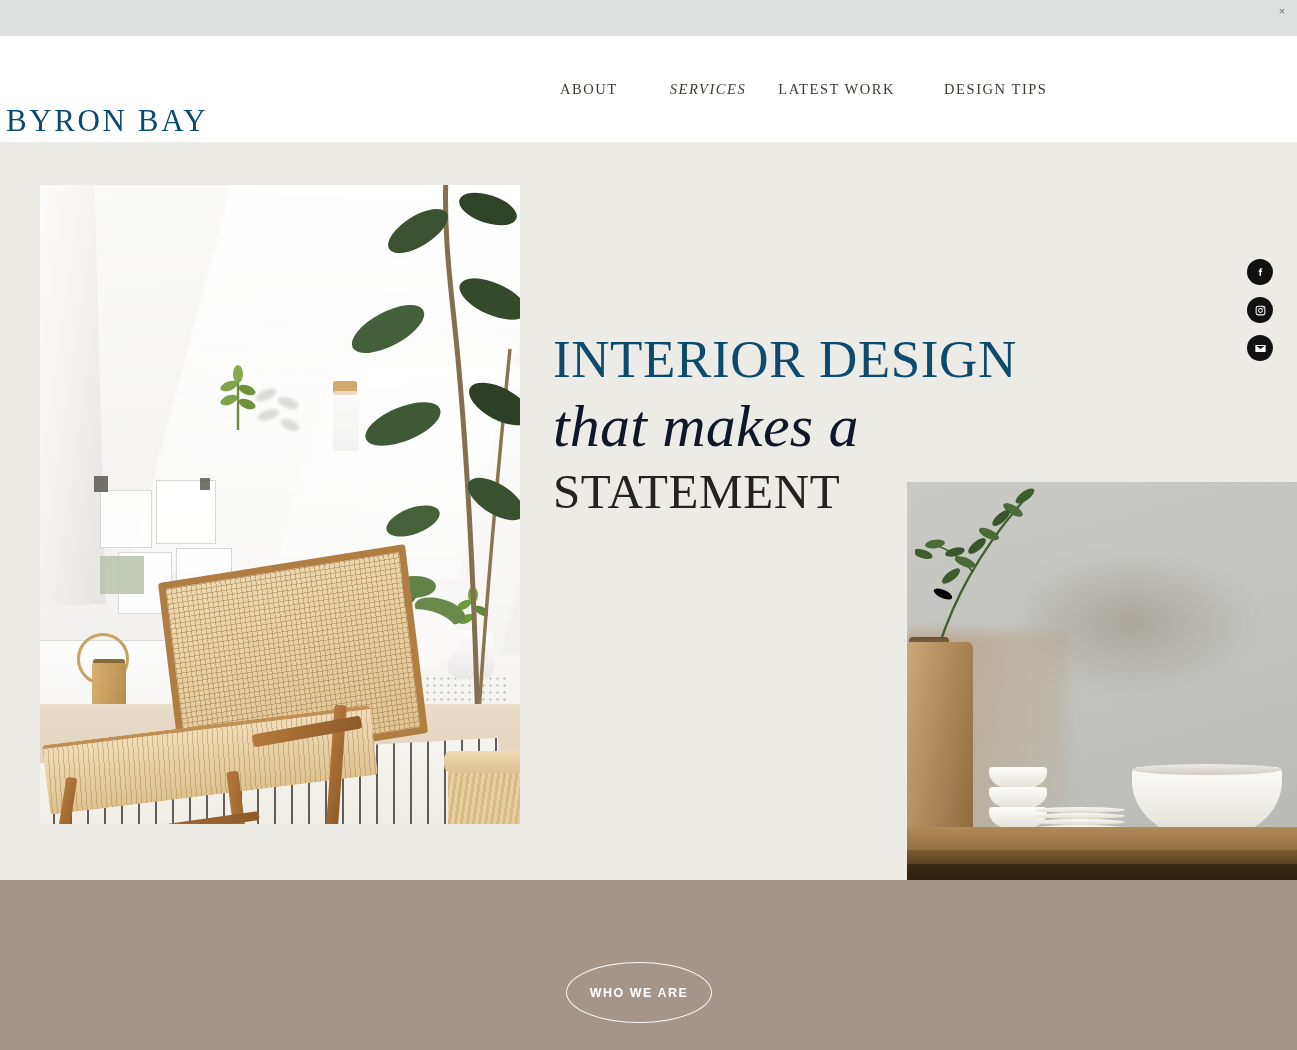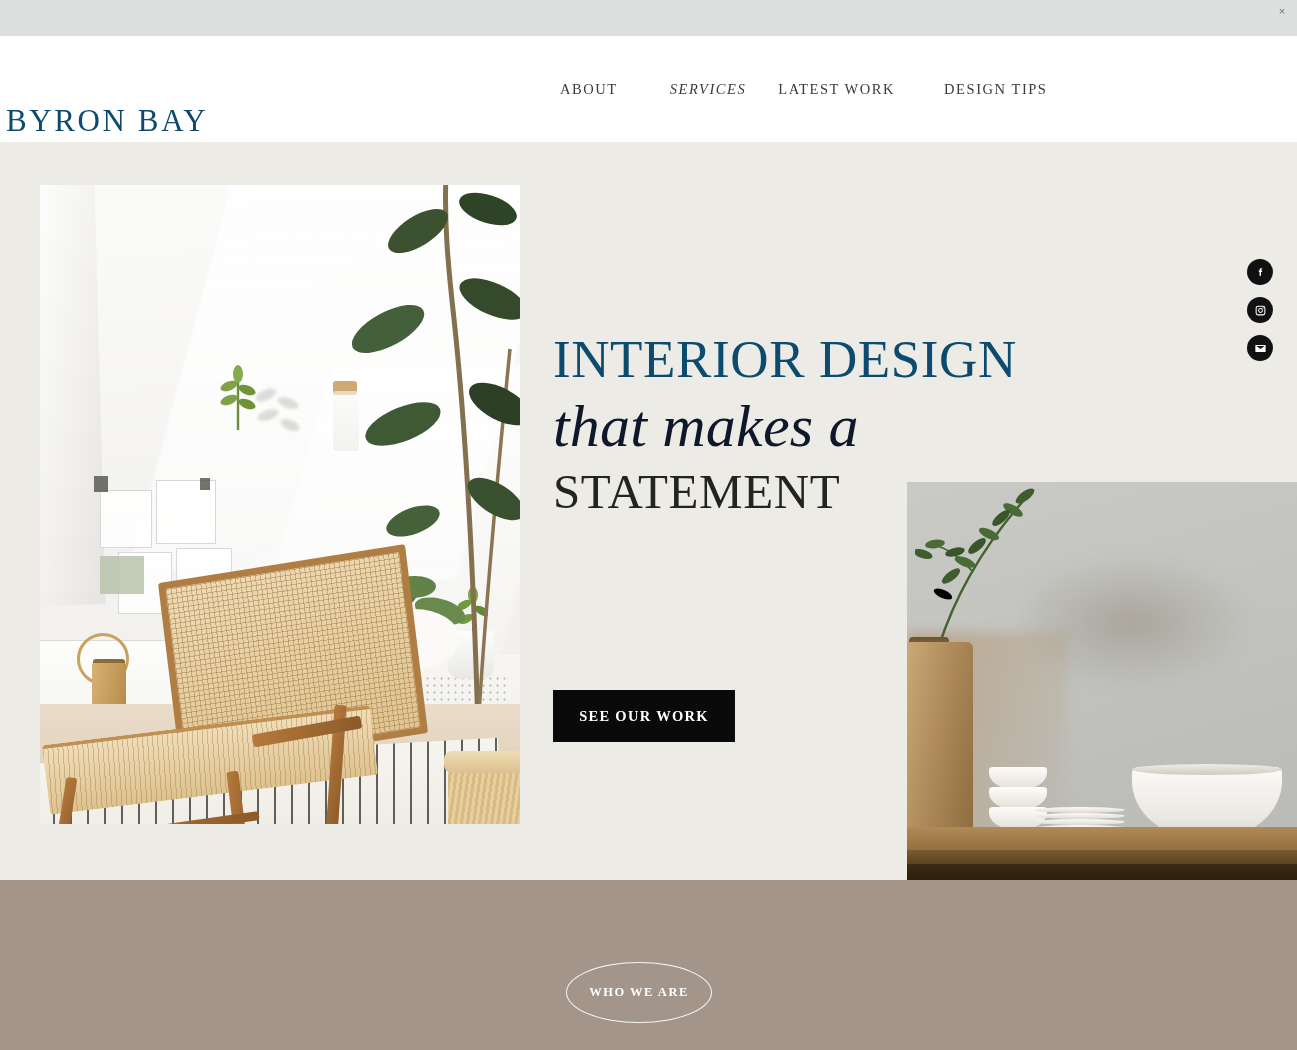--- a/index.html
+++ b/index.html
@@ -443,21 +443,21 @@
     background:#A3958A;
   }
   .who-btn {
     position:absolute;
     left:566px; top:82px;
     width:146px; height:61px;
     border:1px solid rgba(255,255,255,.92);
     border-radius:50%;
     display:flex; align-items:center; justify-content:center;
     color:#ffffff;
-    font-family:Liberation Serif, serif;
+    font-family:Liberation Sans, sans-serif;
     font-size:12.5px;
     font-weight:700;
     letter-spacing:1.5px;
     cursor:pointer;
     white-space:nowrap;
   }
 </style>
 </head>
 <body>
 
@@ -605,21 +605,20 @@
     <div class="pr-shelf-edge"></div>
     <div class="pr-under"></div>
   </div>
 
   <div class="hero-copy">
     <div class="h1-line1">INTERIOR DESIGN</div>
     <div class="h1-line2">that makes a</div>
     <div class="h1-line3">STATEMENT</div>
   </div>
 
-  <div class="hero-cta">SEE OUR WORK</div>
 
   <div class="social">
     <div class="social-btn">
       <svg viewBox="0 0 24 24">
           <path d="M15.1 8.5h-2.2V7.1c0-.6.4-.8.7-.8h1.5V4h-2.1c-2.3 0-2.8 1.7-2.8 2.8v1.7H8.8V11h1.4v7h2.7v-7h1.9l.3-2.5z"></path>
         </svg>
     </div>
     <div class="social-btn">
       <svg viewBox="0 0 24 24">
         <path d="M16.5 3h-9A4.5 4.5 0 003 7.5v9A4.5 4.5 0 007.5 21h9a4.5 4.5 0 004.5-4.5v-9A4.5 4.5 0 0016.5 3zm2.6 13.5a2.6 2.6 0 01-2.6 2.6h-9a2.6 2.6 0 01-2.6-2.6v-9A2.6 2.6 0 017.5 4.9h9a2.6 2.6 0 012.6 2.6v9z"></path>

